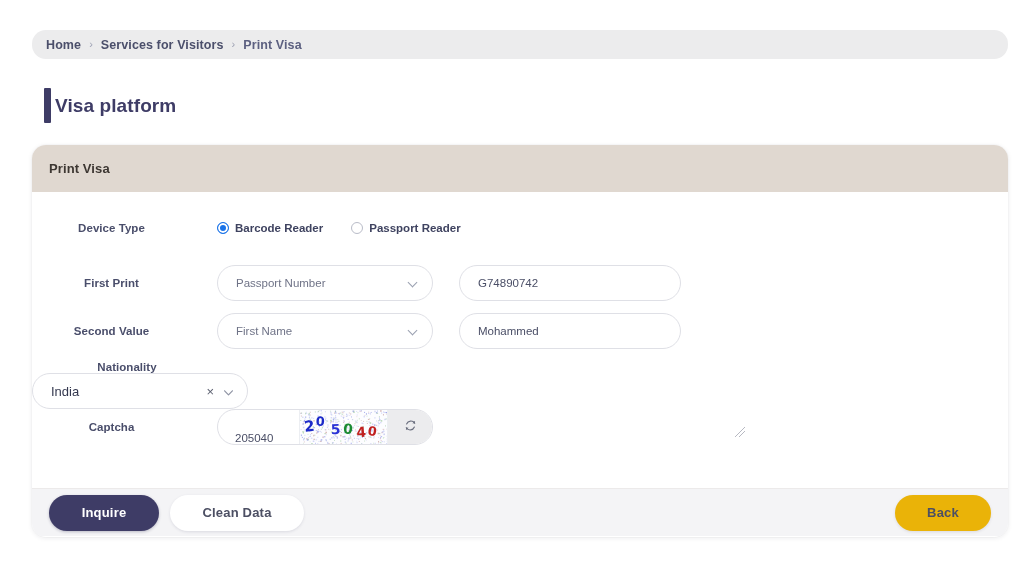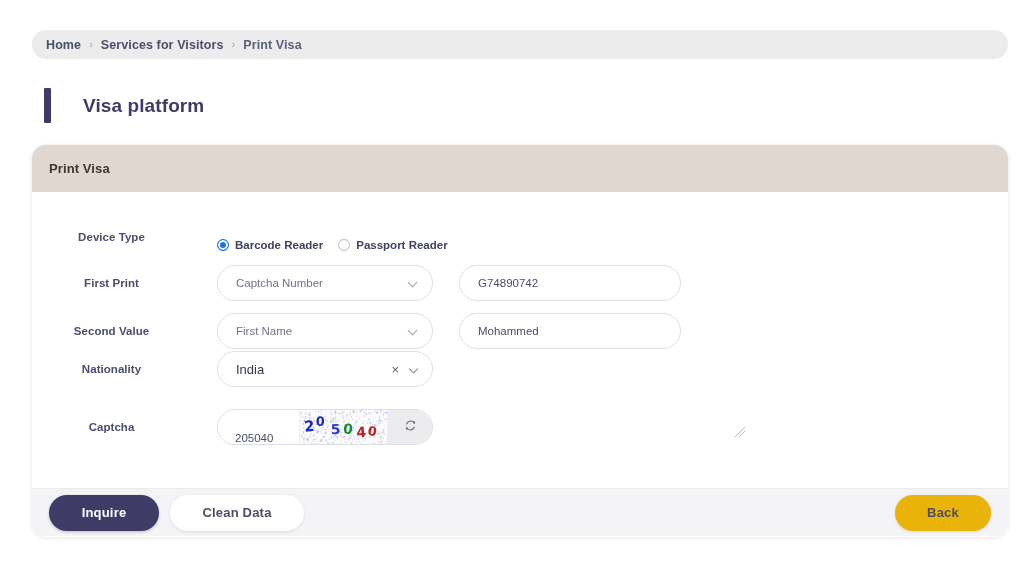--- a/index.html
+++ b/index.html
@@ -47,21 +47,21 @@
     padding: 0 1px;
   }
 
   
   .title-row {
     position: absolute;
     left: 44px;
     top: 88px;
     display: flex;
     align-items: center;
-    gap: 32px;
+    gap: 4px;
   }
   .title-bar {
     width: 7px;
     height: 35px;
     background: #3e3c66;
     border-radius: 1px;
   }
   .page-title {
     font-size: 19px;
     font-weight: 700;
@@ -122,21 +122,21 @@
     width: 185px;
     text-align: center;
     padding-right: 26px;
     font-size: 11.5px;
     font-weight: 600;
     color: #4a4e6b;
     letter-spacing: .05px;
   }
 
   
-  .radio-group { display: flex; align-items: flex-end; gap: 15px; margin-top: 17px; }
+  .radio-group { display: flex; align-items: flex-end; gap: 28px; }
   .radio-item { display: flex; align-items: center; gap: 6px; cursor: pointer; }
   .radio-dot {
     width: 12px; height: 12px;
     border-radius: 50%;
     border: 1px solid #b9bcc8;
     background: #fff;
     display: inline-block;
     position: relative;
     flex: none;
   }
@@ -333,42 +333,42 @@
           <label class="radio-item">
             <span class="radio-dot"></span>
             <span class="radio-label">Passport Reader</span>
           </label>
         </div>
       </div>
 
       <div class="form-row" style="top:73px;">
         <div class="row-label">First Print</div>
         <div class="pill select">
-          <span class="pill-text-ph">Captcha Number</span>
+          <span class="pill-text-ph">Passport Number</span>
           <span class="chev"></span>
         </div>
         <div class="gap-between"></div>
         <div class="pill text">
           <span class="pill-text-val">G74890742</span>
         </div>
       </div>
 
       <div class="form-row" style="top:121px;">
         <div class="row-label">Second Value</div>
         <div class="pill select">
           <span class="pill-text-ph">First Name</span>
           <span class="chev"></span>
         </div>
         <div class="gap-between"></div>
         <div class="pill text">
           <span class="pill-text-val">Mohammed</span>
         </div>
       </div>
 
-      <div class="form-row" style="top:159px;">
+      <div class="form-row" style="top:169px;flex-direction:column;">
         <div class="row-label">Nationality</div>
         <div class="pill select">
           <span class="pill-text-val big">India</span>
           <span class="select-right">
             <span class="clear-x">×</span>
             <span>
               <svg width="9" height="6" viewBox="0 0 9 6" aria-hidden="true">
                 <path d="M0.6 0.8 L4.5 4.8 L8.4 0.8" fill="none" stroke="#8f94a4" stroke-width="1.2" stroke-linecap="round" stroke-linejoin="round"></path>
               </svg>
             </span>

